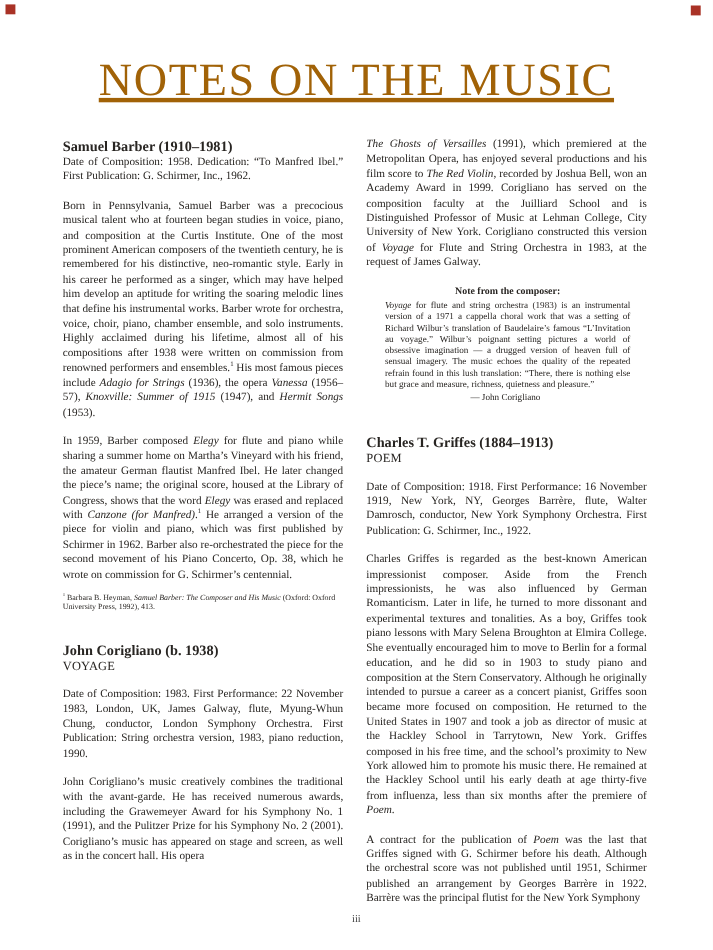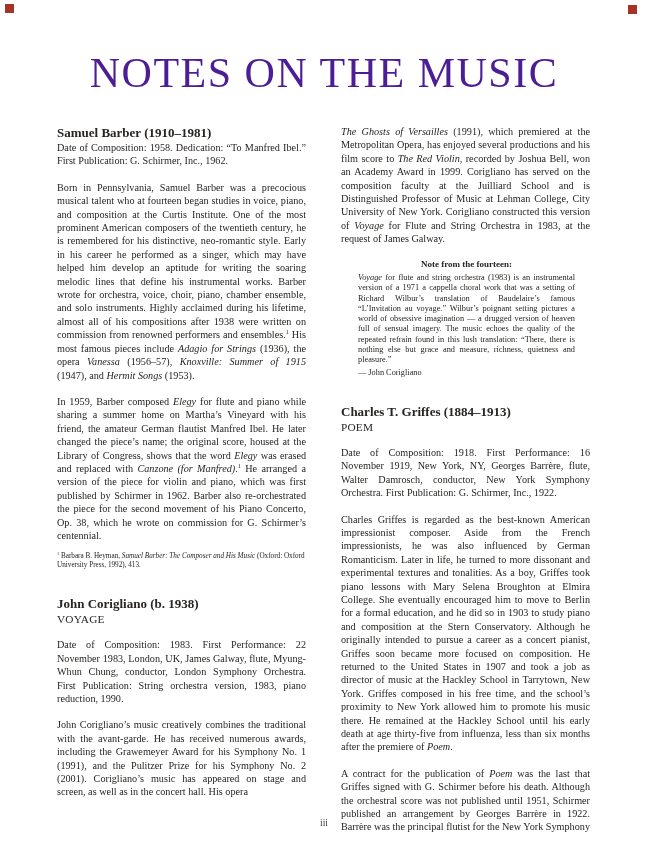--- a/index.html
+++ b/index.html
@@ -6,68 +6,68 @@
   body{width:648px;height:864px;background:#f4f4f2;}
   .page{
     position:relative;width:648px;height:864px;background:#ffffff;
     font-family:"Liberation Serif","DejaVu Serif",serif;color:#282522;
     overflow:hidden;
   }
   .doc-title{
     margin:52px 0 0;text-align:center;
     font-size:42px;line-height:42px;letter-spacing:1.5px;font-weight:400;
   }
-  .columns{display:flex;gap:35px;padding:0 58px 0 57px;margin-top:31px;}
+  .columns{display:flex;gap:21px;padding:0 58px 0 57px;margin-top:31px;}
   .col{width:255px;font-size:10.2px;line-height:13.4px;}
   .sec{margin:26px 0 0;}
   .sec.first{margin-top:0;}
   .sec-title{font-size:13px;font-weight:700;line-height:16px;}
   .sec-sub{font-size:11.3px;line-height:13px;margin:1px 0 12px;letter-spacing:0.2px;}
   .para{margin:0 0 13px;text-align:justify;}
   sup{font-size:0.6em;vertical-align:super;line-height:0;}
   .footnote{font-size:7.2px;line-height:9px;margin:-3px 0 0;text-align:left;}
   .composer-note{margin:0 15px 24px 17px;font-size:8.3px;line-height:10.3px;}
   .note-label{text-align:center;font-weight:700;font-size:9px;margin:0 0 4px;}
   .note-text{margin:0;text-align:justify;}
-  .note-attrib{text-align:left;margin-top:2px;padding-right:4px;}
-  .page-number{position:absolute;left:0;right:0;bottom:36px;text-align:center;font-size:9.5px;color:#3a3a3a;}
+  .note-attrib{text-align:center;margin-top:2px;padding-right:4px;}
+  .page-number{position:absolute;left:0;right:0;bottom:23px;text-align:center;font-size:9.5px;color:#3a3a3a;}
   .corner-mark{position:absolute;width:9px;height:9px;}
   .corner-mark.tl{left:5px;top:4px;}
   .corner-mark.tr{left:628px;top:5px;}
   i{}
 </style>
 </head>
 <body>
 
 <div class="page" style="color: rgb(40, 37, 34); background: rgb(255, 255, 255);">
   <div class="corner-mark tl" style="background: rgb(169, 50, 38);"></div>
   <div class="corner-mark tr" style="background: rgb(169, 50, 38);"></div>
 
-  <h1 class="doc-title" style="color: #4c1d95;">NOTES ON THE MUSIC</h1>
+  <h1 class="doc-title" style="color: #a16207; text-decoration: underline;">NOTES ON THE MUSIC</h1>
 
   <div class="columns">
     <div class="col">
         <div class="sec first">
           <div class="sec-title">Samuel Barber (1910–1981)</div>
         </div>
         <p class="para"><span>Date of Composition: 1958. Dedication: “To Manfred Ibel.” First Publication: G. Schirmer, Inc., 1962.</span></p>
         <p class="para"><span>Born in Pennsylvania, Samuel Barber was a precocious musical talent who at fourteen began studies in voice, piano, and composition at the Curtis Institute. One of the most prominent American composers of the twentieth century, he is remembered for his distinctive, neo-romantic style. Early in his career he performed as a singer, which may have helped him develop an aptitude for writing the soaring melodic lines that define his instrumental works. Barber wrote for orchestra, voice, choir, piano, chamber ensemble, and solo instruments. Highly acclaimed during his lifetime, almost all of his compositions after 1938 were written on commission from renowned performers and ensembles.</span><sup>1</sup><span> His most famous pieces include </span><i>Adagio for Strings</i><span> (1936), the opera </span><i>Vanessa</i><span> (1956–57), </span><i>Knoxville: Summer of 1915</i><span> (1947), and </span><i>Hermit Songs</i><span> (1953).</span></p>
         <p class="para"><span>In 1959, Barber composed </span><i>Elegy</i><span> for flute and piano while sharing a summer home on Martha’s Vineyard with his friend, the amateur German flautist Manfred Ibel. He later changed the piece’s name; the original score, housed at the Library of Congress, shows that the word </span><i>Elegy</i><span> was erased and replaced with </span><i>Canzone (for Manfred)</i><span>.</span><sup>1</sup><span> He arranged a version of the piece for violin and piano, which was first published by Schirmer in 1962. Barber also re-orchestrated the piece for the second movement of his Piano Concerto, Op. 38, which he wrote on commission for G. Schirmer’s centennial.</span></p>
         <div class="footnote"><sup>1</sup><span> Barbara B. Heyman, </span><i>Samuel Barber: The Composer and His Music</i><span> (Oxford: Oxford University Press, 1992), 413.</span></div>
         <div class="sec">
           <div class="sec-title">John Corigliano (b. 1938)</div>
           <div class="sec-sub">VOYAGE</div>
         </div>
         <p class="para"><span>Date of Composition: 1983. First Performance: 22 November 1983, London, UK, James Galway, flute, Myung-Whun Chung, conductor, London Symphony Orchestra. First Publication: String orchestra version, 1983, piano reduction, 1990.</span></p>
         <p class="para"><span>John Corigliano’s music creatively combines the traditional with the avant-garde. He has received numerous awards, including the Grawemeyer Award for his Symphony No. 1 (1991), and the Pulitzer Prize for his Symphony No. 2 (2001). Corigliano’s music has appeared on stage and screen, as well as in the concert hall. His opera</span></p>
       </div>
     <div class="col">
         <p class="para"><i>The Ghosts of Versailles</i><span> (1991), which premiered at the Metropolitan Opera, has enjoyed several productions and his film score to </span><i>The Red Violin</i><span>, recorded by Joshua Bell, won an Academy Award in 1999. Corigliano has served on the composition faculty at the Juilliard School and is Distinguished Professor of Music at Lehman College, City University of New York. Corigliano constructed this version of </span><i>Voyage</i><span> for Flute and String Orchestra in 1983, at the request of James Galway.</span></p>
         <div class="composer-note">
-          <div class="note-label">Note from the fourteen:</div>
+          <div class="note-label">Note from the composer:</div>
           <p class="note-text"><i>Voyage</i><span> for flute and string orchestra (1983) is an instrumental version of a 1971 a cappella choral work that was a setting of Richard Wilbur’s translation of Baudelaire’s famous “L’Invitation au voyage.” Wilbur’s poignant setting pictures a world of obsessive imagination — a drugged version of heaven full of sensual imagery. The music echoes the quality of the repeated refrain found in this lush translation: “There, there is nothing else but grace and measure, richness, quietness and pleasure.”</span></p>
           <div class="note-attrib">— John Corigliano</div>
         </div>
         <div class="sec">
           <div class="sec-title">Charles T. Griffes (1884–1913)</div>
           <div class="sec-sub">POEM</div>
         </div>
         <p class="para"><span>Date of Composition: 1918. First Performance: 16 November 1919, New York, NY, Georges Barrère, flute, Walter Damrosch, conductor, New York Symphony Orchestra. First Publication: G. Schirmer, Inc., 1922.</span></p>
         <p class="para"><span>Charles Griffes is regarded as the best-known American impressionist composer. Aside from the French impressionists, he was also influenced by German Romanticism. Later in life, he turned to more dissonant and experimental textures and tonalities. As a boy, Griffes took piano lessons with Mary Selena Broughton at Elmira College. She eventually encouraged him to move to Berlin for a formal education, and he did so in 1903 to study piano and composition at the Stern Conservatory. Although he originally intended to pursue a career as a concert pianist, Griffes soon became more focused on composition. He returned to the United States in 1907 and took a job as director of music at the Hackley School in Tarrytown, New York. Griffes composed in his free time, and the school’s proximity to New York allowed him to promote his music there. He remained at the Hackley School until his early death at age thirty-five from influenza, less than six months after the premiere of </span><i>Poem</i><span>.</span></p>
         <p class="para"><span>A contract for the publication of </span><i>Poem</i><span> was the last that Griffes signed with G. Schirmer before his death. Although the orchestral score was not published until 1951, Schirmer published an arrangement by Georges Barrère in 1922. Barrère was the principal flutist for the New York Symphony</span></p>

